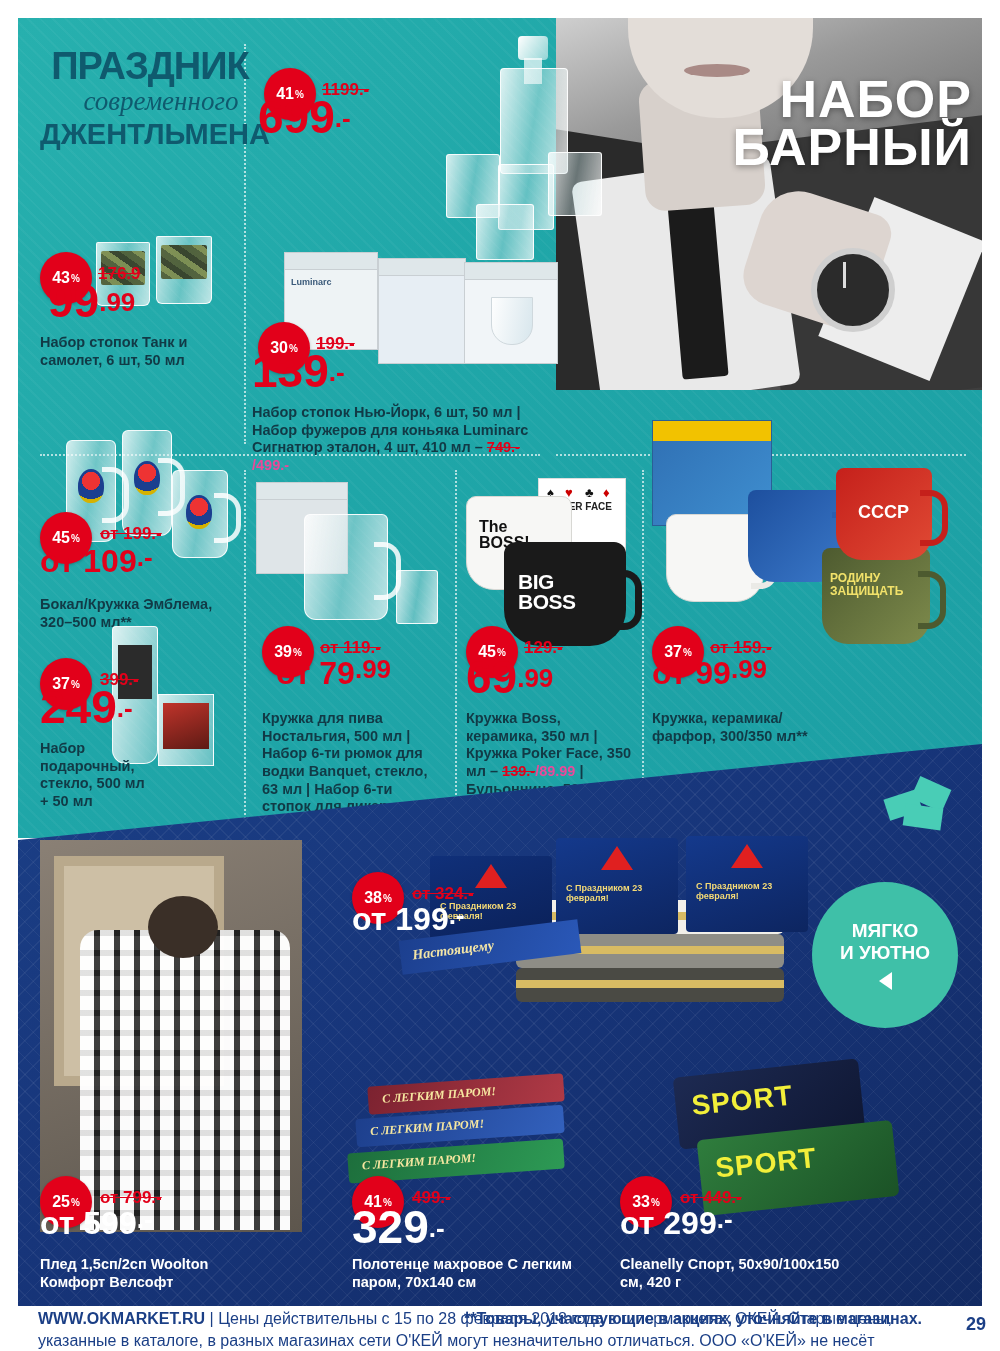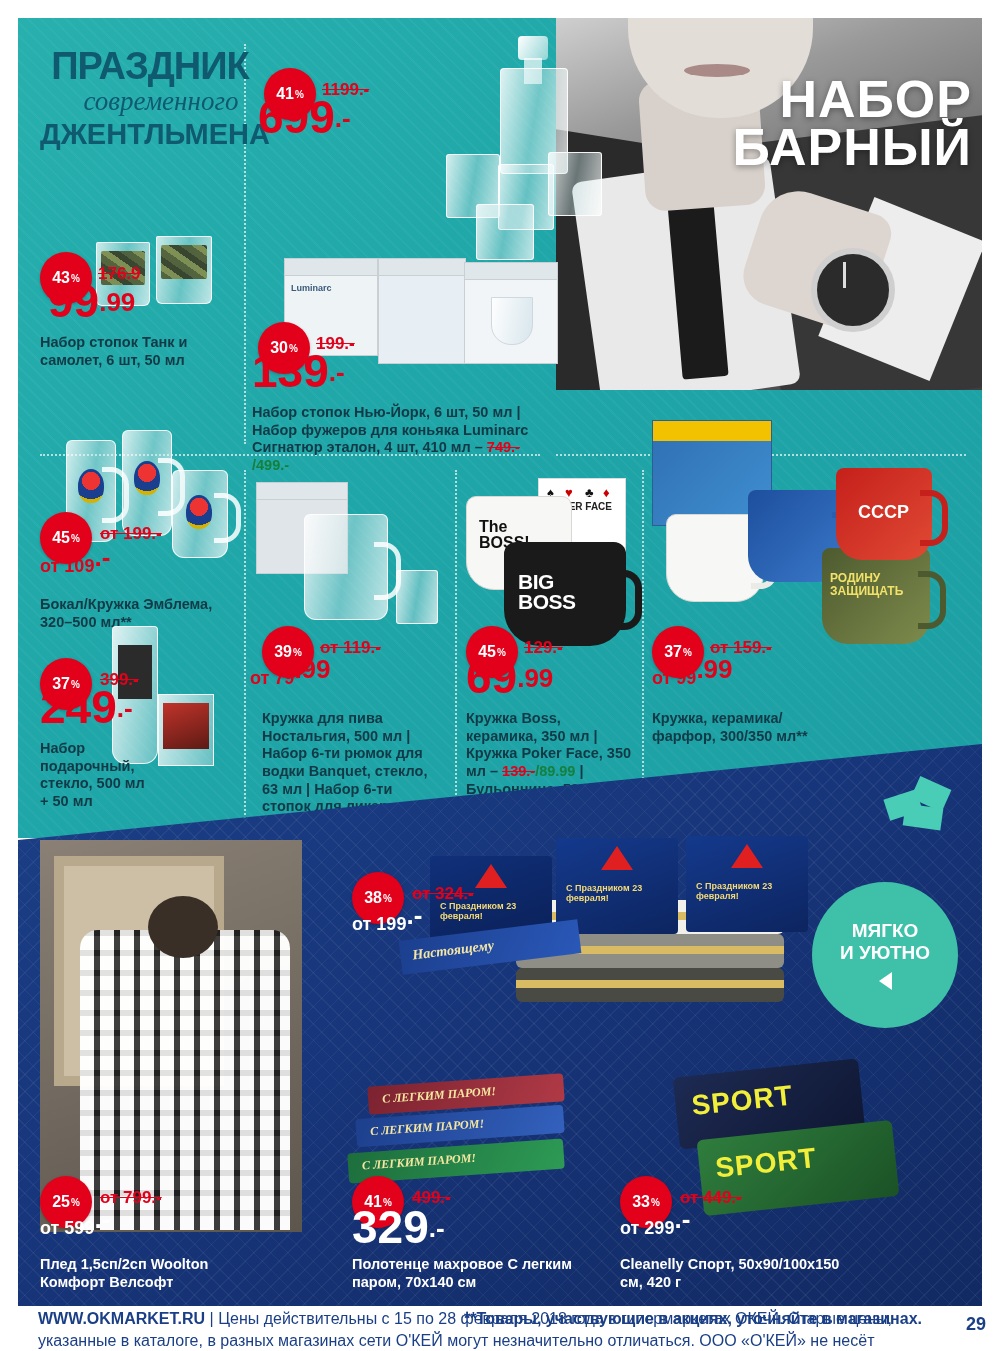--- a/index.html
+++ b/index.html
@@ -68,24 +68,24 @@
   .disc{position:absolute;width:52px;height:52px;border-radius:50%;
     background:#e2001a;color:#fff;display:flex;align-items:center;justify-content:center;
     font-size:16px;font-weight:bold;box-shadow:0 1px 3px rgba(0,0,0,.25);}
   .disc small{font-size:10px;font-weight:bold;margin-left:1px;}
   .oldp{position:absolute;color:#e2001a;font-size:17px;font-weight:bold;
     text-decoration:line-through;}
   .newp{position:absolute;color:#e2001a;font-weight:bold;line-height:.85;}
   .newp .big{font-size:46px;}
   .newp .cents{font-size:26px;vertical-align:super;}
   .newp .dash{font-size:26px;vertical-align:super;}
-  .newp .ot{font-size:18px;}
+  .newp .ot{font-size:32px;}
   .desc{position:absolute;color:#113a46;font-size:14.5px;line-height:1.22;font-weight:bold;}
   .desc .strike{color:#e2001a;text-decoration:line-through;font-weight:bold;}
-  .desc .red{color:#15803d;font-weight:bold;}
+  .desc .red{color:#ec4899;font-weight:bold;}
   .prod{position:absolute;}
 
   
   .decanter{position:absolute;left:500px;top:38px;width:66px;height:138px;}
   .decanter .body{position:absolute;bottom:0;width:66px;height:104px;border-radius:4px;
     background:linear-gradient(100deg,rgba(255,255,255,.85),rgba(210,235,235,.45),rgba(255,255,255,.75));
     border:1px solid rgba(255,255,255,.9);}
   .decanter .neck{position:absolute;left:24px;top:22px;width:18px;height:26px;background:rgba(255,255,255,.7);}
   .decanter .cap{position:absolute;left:18px;top:0;width:30px;height:24px;border-radius:4px;
     background:linear-gradient(120deg,#fff,rgba(255,255,255,.5));}
@@ -265,21 +265,21 @@
   <div class="disc" style="left:40px;top:252px;">
     <span>43</span>
       <small>%</small>
   </div>
   <div class="oldp" style="left:98px;top:264px;">176.9</div>
   <div class="newp" style="left:48px;top:282px;">
     <span class="big">99</span><span class="cents">.99</span>
   </div>
   <div class="desc" style="left:40px;top:334px;width:180px;">Набор стопок Танк и самолет, 6 шт, 50 мл</div>
 
-  <div class="box" style="left:284px;top:258px;width:92px;height:96px;">
+  <div class="box" style="left:284px;top:252px;width:92px;height:96px;">
     <div class="lid"></div>
     <div class="label">Luminarc</div>
   </div>
   <div class="box" style="left:378px;top:258px;width:86px;height:104px;background:#e7eef4;">
     <div class="lid"></div>
   </div>
   <div class="box" style="left:464px;top:262px;width:92px;height:100px;background:#f1f5f8;">
     <div class="lid"></div>
     <div class="prod" style="left:26px;top:34px;width:40px;height:46px;border-radius:0 0 20px 20px;background:linear-gradient(100deg,rgba(255,255,255,.9),rgba(190,215,225,.5));border:1px solid #cfd8dd;"></div>
   </div>
@@ -346,21 +346,21 @@
     <div class="mug" style="left:48px;top:32px;width:82px;height:104px;">
       <div class="handle"></div>
     </div>
     <div class="tumbler" style="left:140px;top:88px;width:40px;height:52px;"></div>
   </div>
   <div class="disc" style="left:262px;top:626px;">
     <span>39</span>
       <small>%</small>
   </div>
   <div class="oldp" style="left:320px;top:638px;">от 119.-</div>
-  <div class="newp" style="left:250px;top:658px;">
+  <div class="newp" style="left:276px;top:658px;">
     <span class="ot">от 79</span><span class="cents">.99</span>
   </div>
   <div class="desc" style="left:262px;top:710px;width:180px;">Кружка для пива Ностальгия, 500 мл | Набор 6-ти рюмок для водки Banquet, стекло, 63 мл | Набор 6-ти стопок для ликера Pasabahce Optica, 60 мл</div>
 
   <div class="prod" style="left:466px;top:478px;width:180px;height:170px;">
     <div class="pf-card" style="left:72px;top:0;">
       <div class="suit" style="left:8px;top:6px;">♠</div>
       <div class="suit" style="left:26px;top:6px;color:#c00;">♥</div>
       <div class="suit" style="left:46px;top:6px;">♣</div>
       <div class="suit" style="left:64px;top:6px;color:#c00;">♦</div>

